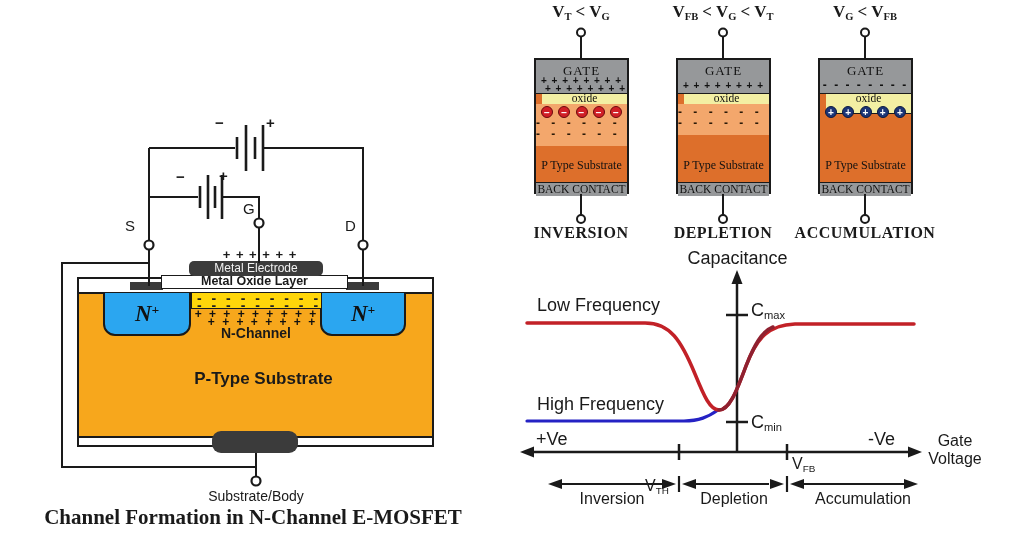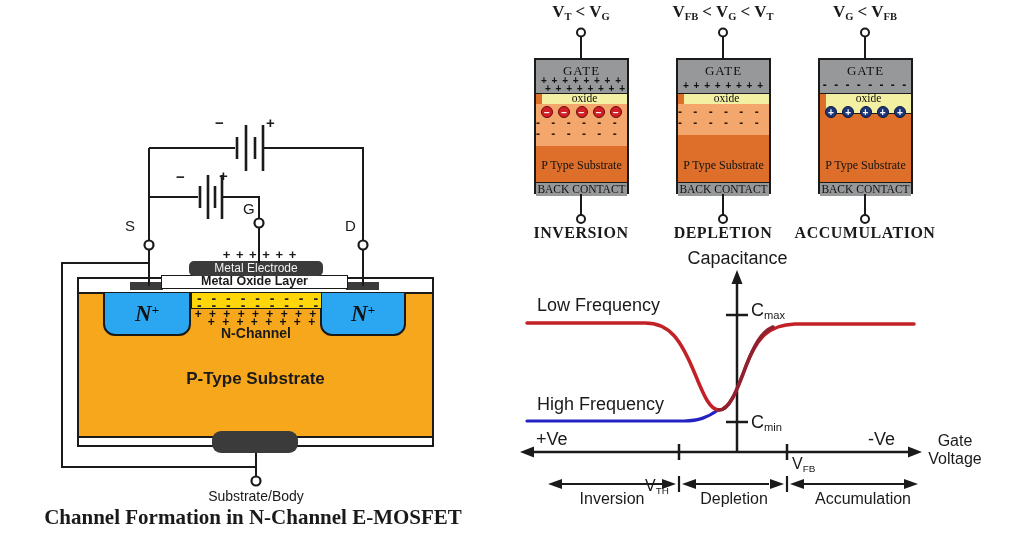--- a/index.html
+++ b/index.html
@@ -17,21 +17,21 @@
   .device{left:77px;top:277px;width:357px;height:170px;border:2px solid #1a1a1a;background:#fff;box-sizing:border-box;}
   .dev-orange{left:0;right:0;top:13px;bottom:7px;border-top:2px solid #1a1a1a;border-bottom:2px solid #1a1a1a;}
   .nwell{top:13px;width:88px;height:44px;border:2px solid #1a1a1a;border-top-width:1px;
          border-radius:0 0 12px 12px;box-sizing:border-box;
          display:flex;align-items:center;justify-content:center;
          font-family:"Liberation Serif",serif;font-style:italic;font-weight:bold;font-size:23px;color:#111;}
   .chanstrip{left:112px;top:13px;width:131px;height:17px;border:1.5px solid #1a1a1a;box-sizing:border-box;overflow:hidden;}
   .dashrow{white-space:nowrap;overflow:hidden;font-weight:900;color:#222;line-height:7px;font-size:14px;letter-spacing:3px;padding-left:5px;height:7px;}
   .plusrow{white-space:nowrap;overflow:hidden;font-weight:bold;color:#111;font-size:12px;letter-spacing:2px;height:8px;line-height:8px;}
   .lbl-nchannel{top:46px;left:102px;width:150px;font-weight:bold;font-size:14px;}
-  .lbl-ptype{top:90px;left:0;width:100%;font-weight:bold;font-size:17px;}
+  .lbl-ptype{top:90px;left:0;width:100%;font-weight:bold;font-size:17px;padding-left:8px;}
   .oxbar{left:82px;top:-4px;width:187px;height:14px;background:#fff;border:1.5px solid #1a1a1a;box-sizing:border-box;
          font-weight:bold;font-size:12.5px;line-height:11px;text-align:center;}
   .pad{top:3px;width:33px;height:8px;background:#3b3b3b;}
   .electrode{left:110px;top:-18px;width:134px;height:15px;background:#3b3b3b;border-radius:5px;
              color:#f2f2f2;font-size:12px;line-height:15px;text-align:center;}
   .backbar{left:133px;top:152px;width:86px;height:22px;background:#3b3b3b;border-radius:9px;}
   .termlbl{font-size:15px;}
   .batt-sign{font-size:15px;font-weight:bold;}
   .gate-charge{left:214px;top:247px;width:92px;font-weight:bold;font-size:13px;letter-spacing:1px;}
   .body-lbl{left:186px;top:488px;width:140px;font-size:14px;}

